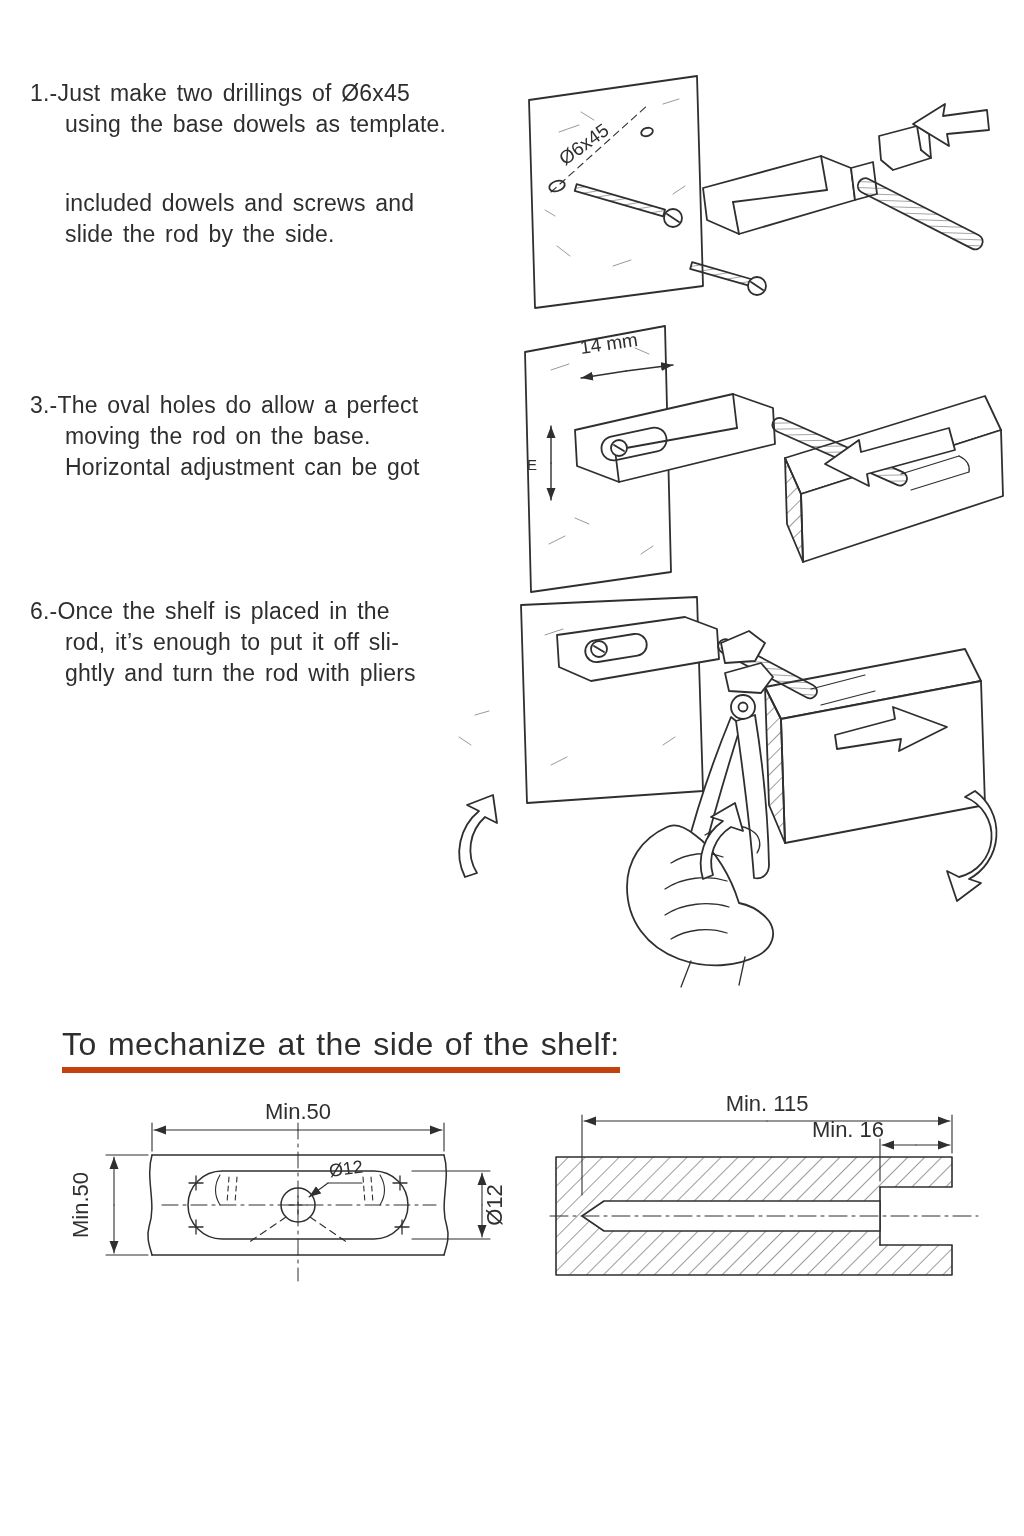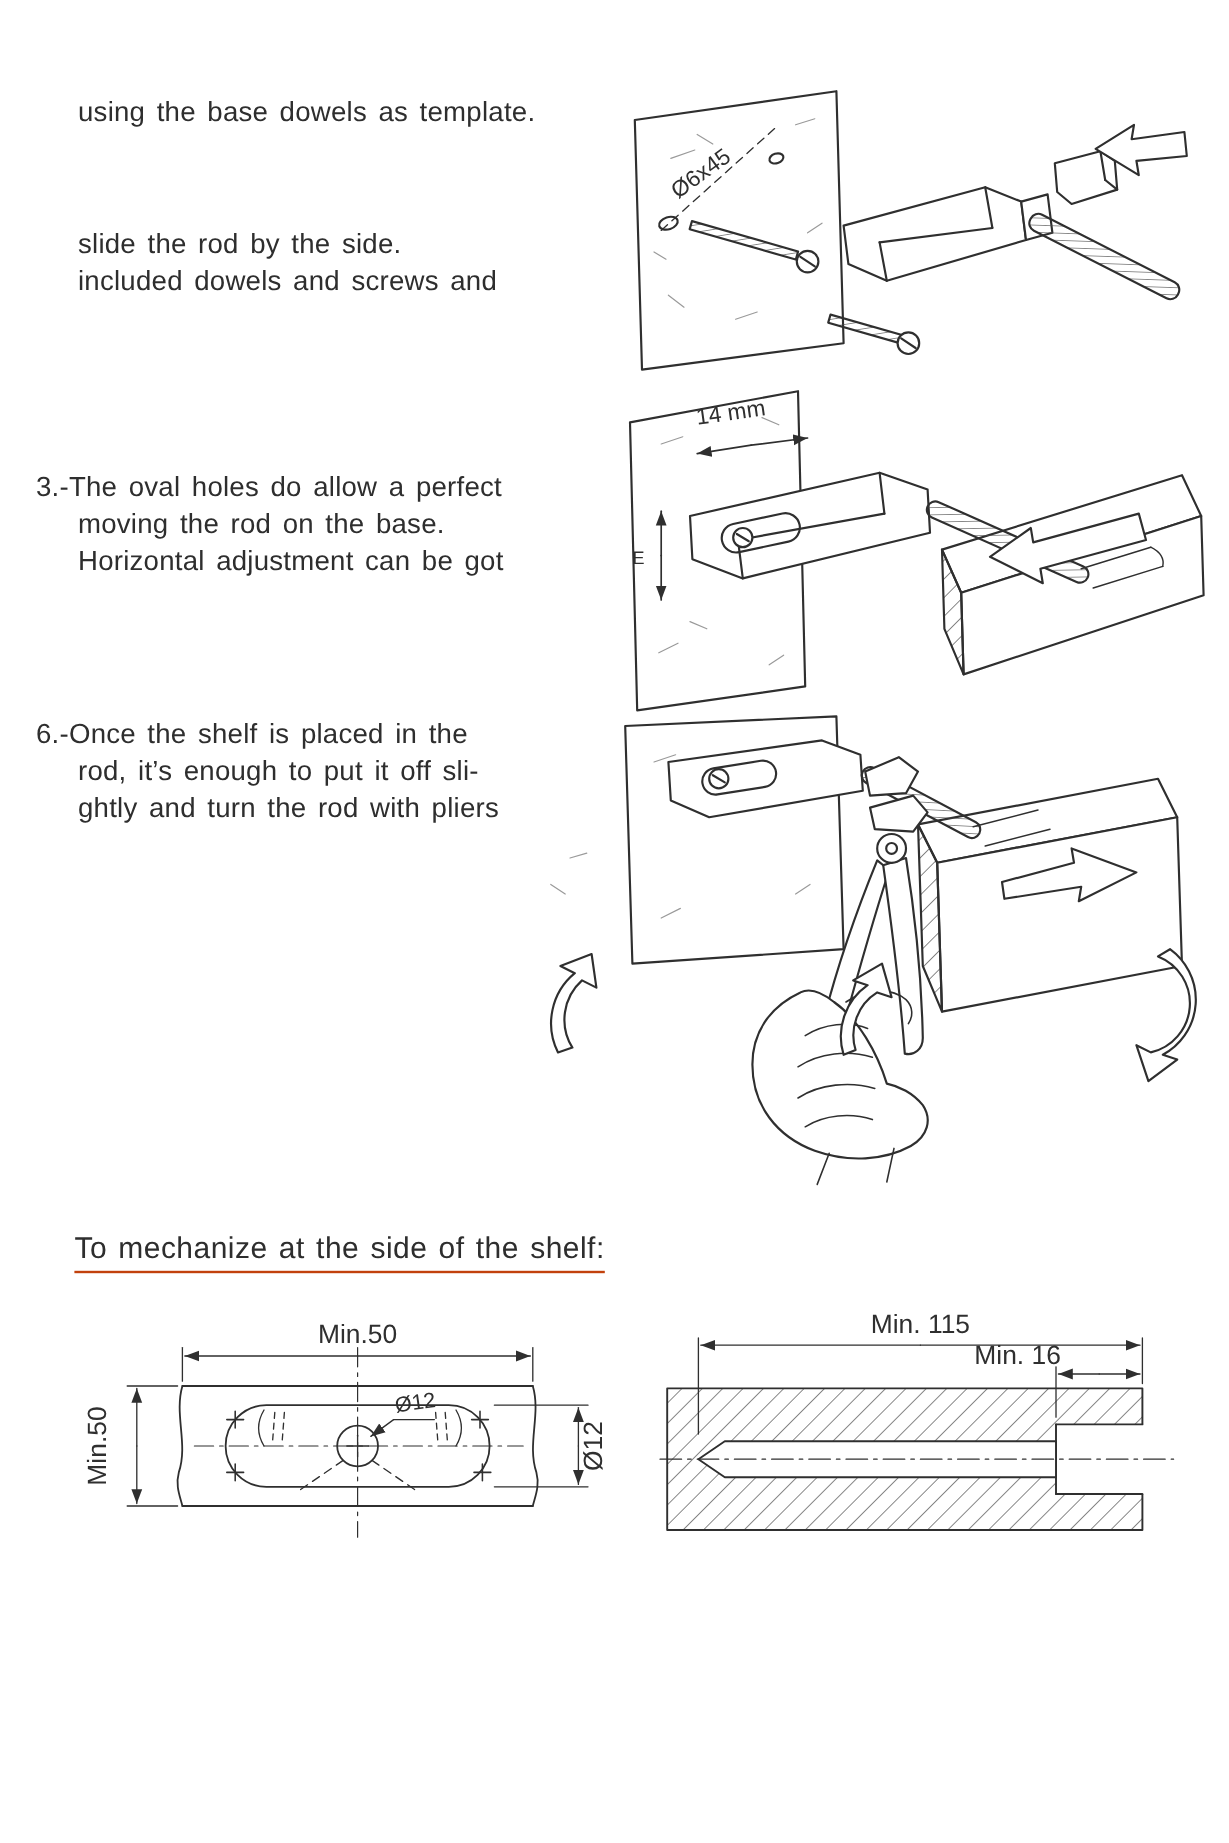--- a/index.html
+++ b/index.html
@@ -12,37 +12,38 @@
   .page { position:relative; width:1024px; height:1536px; background:#ffffff; overflow:hidden; }
   .step {
     position:absolute; left:30px; width:478px;
     font-size:23px; line-height:31px;
     letter-spacing:0.2px; word-spacing:3px; color:#2e2e2e;
   }
   .step .cont { padding-left:35px; }
   .illu { position:absolute; }
   .heading {
     position:absolute; left:62px; top:1026px;
-    font-size:25px; letter-spacing:0.4px; word-spacing:2px; color:#2e2e2e;
-    border-bottom:2px solid #c2410c; padding-bottom:4px; display:inline-block;
+    font-size:32px; letter-spacing:0.4px; word-spacing:2px; color:#2e2e2e;
+    border-bottom:6px solid #c2410c; padding-bottom:4px; display:inline-block;
   }
   svg text { font-family:"Liberation Sans", sans-serif; }
 </style>
 </head>
 <body>
 
 <div class="page">
 
   <div class="step" style="top:78px">
+    <div>1.-Just make two drillings of Ø6x45</div>
     <div class="cont">using the base dowels as template.</div>
   </div>
 
   <div class="step" style="top:188px">
+    <div class="cont">included dowels and screws and</div>
     <div class="cont">slide the rod by the side.</div>
-    <div class="cont">included dowels and screws and</div>
   </div>
 
   <div class="step" style="top:390px">
     <div>3.-The oval holes do allow a perfect</div>
     <div class="cont">moving the rod on the base.</div>
     <div class="cont">Horizontal adjustment can be got</div>
   </div>
 
   <div class="step" style="top:596px">
     <div>6.-Once the shelf is placed in the</div>

